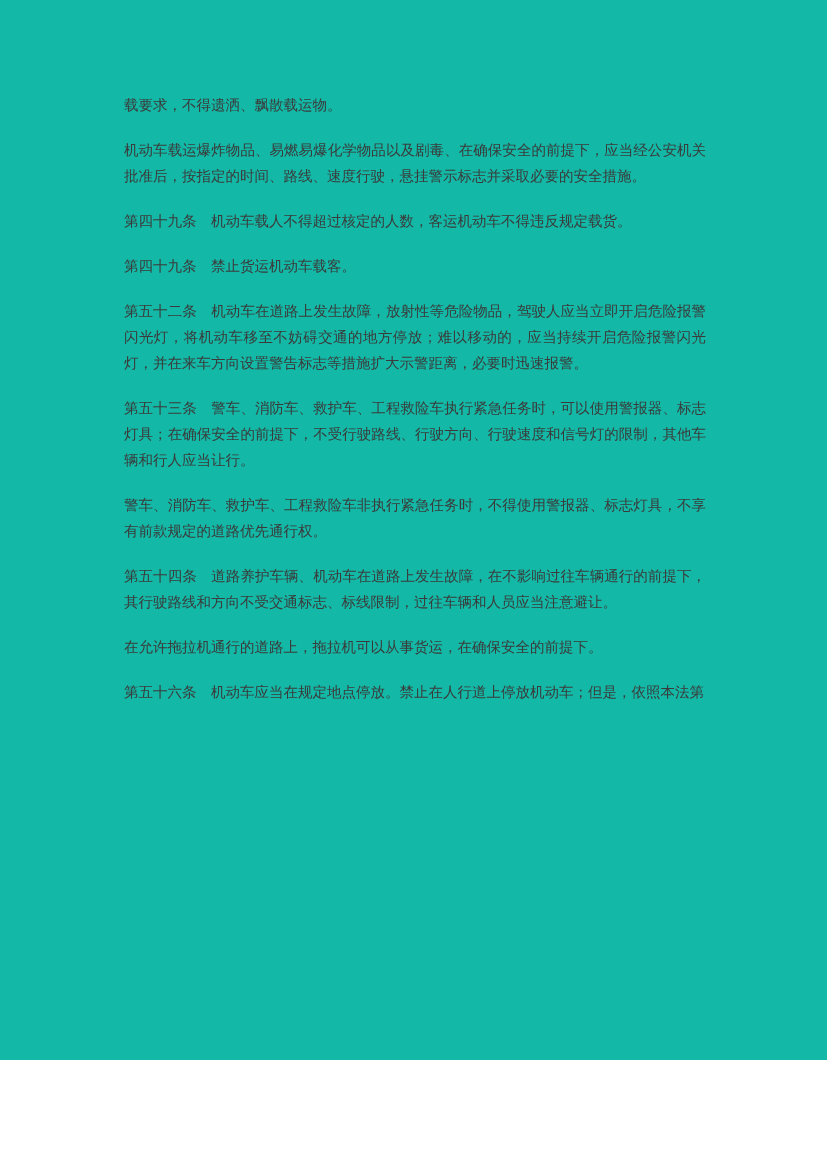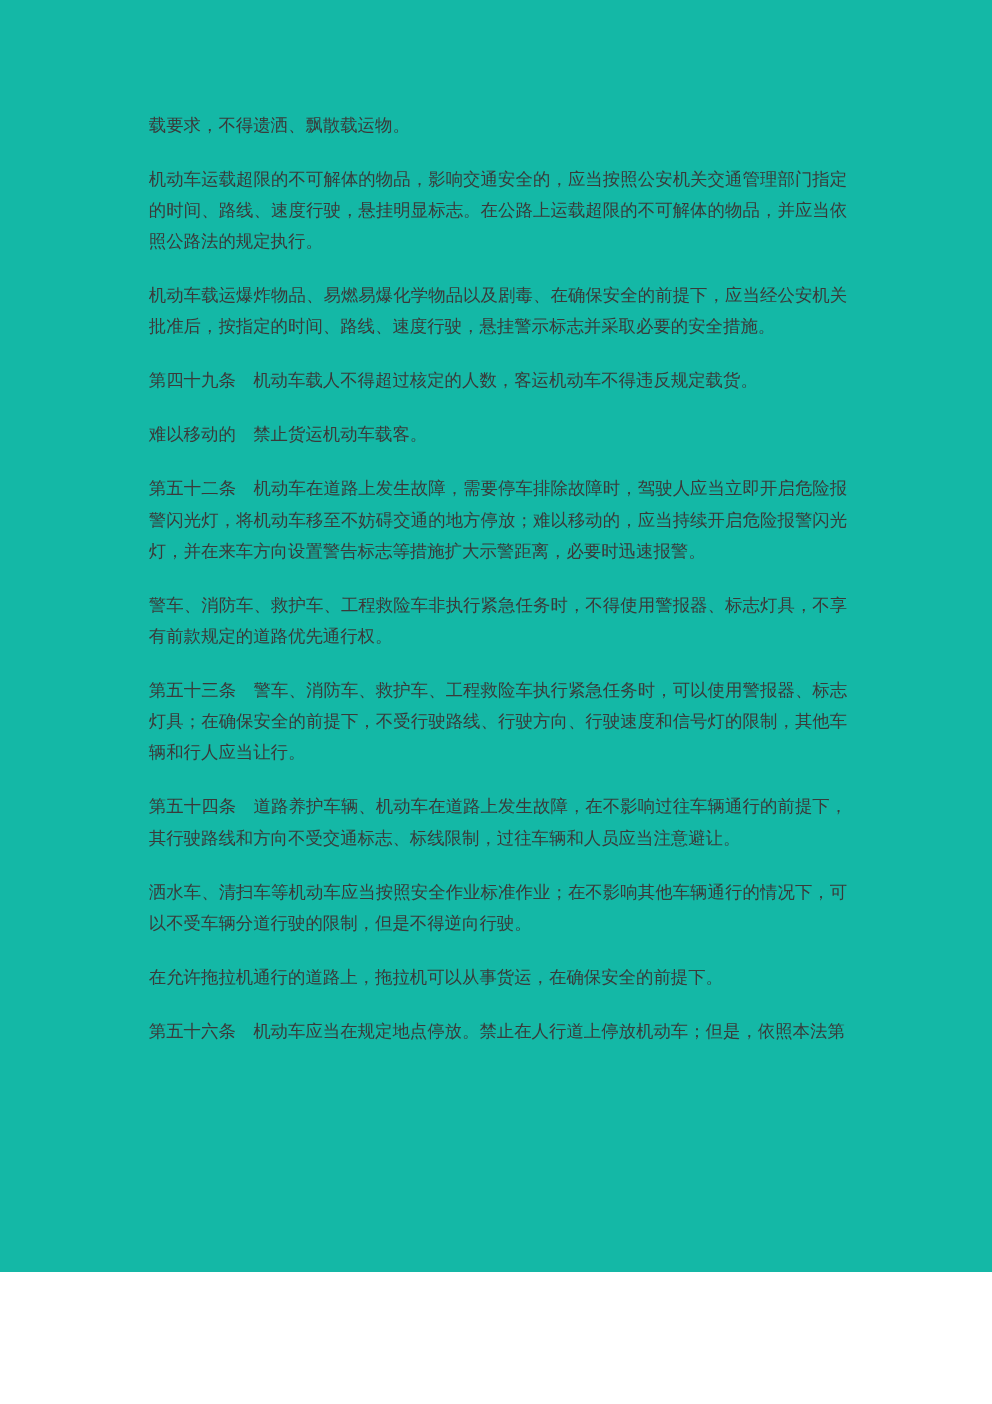--- a/index.html
+++ b/index.html
@@ -33,25 +33,23 @@
   .content p:last-child {
     margin-bottom: 4px;
   }
 </style>
 </head>
 <body>
 
 <div class="page">
   <div class="content">
     <p>载要求，不得遗洒、飘散载运物。</p>
-    <p>机动车运载超限的不可解体的物品，影响交通安全的，应当按照公安机关交通管理部门指定的时间、路线、速度行驶，悬挂明显标志。在公路上运载超限的不可解体的物品，并应当依照公路法的规定执行。</p>
     <p>机动车载运爆炸物品、易燃易爆化学物品以及剧毒、在确保安全的前提下，应当经公安机关批准后，按指定的时间、路线、速度行驶，悬挂警示标志并采取必要的安全措施。</p>
     <p>第四十九条　机动车载人不得超过核定的人数，客运机动车不得违反规定载货。</p>
-    <p>难以移动的　禁止货运机动车载客。</p>
-    <p>第五十二条　机动车在道路上发生故障，需要停车排除故障时，驾驶人应当立即开启危险报警闪光灯，将机动车移至不妨碍交通的地方停放；难以移动的，应当持续开启危险报警闪光灯，并在来车方向设置警告标志等措施扩大示警距离，必要时迅速报警。</p>
+    <p>第四十九条　禁止货运机动车载客。</p>
+    <p>第五十二条　机动车在道路上发生故障，放射性等危险物品，驾驶人应当立即开启危险报警闪光灯，将机动车移至不妨碍交通的地方停放；难以移动的，应当持续开启危险报警闪光灯，并在来车方向设置警告标志等措施扩大示警距离，必要时迅速报警。</p>
+    <p>第五十三条　警车、消防车、救护车、工程救险车执行紧急任务时，可以使用警报器、标志灯具；在确保安全的前提下，不受行驶路线、行驶方向、行驶速度和信号灯的限制，其他车辆和行人应当让行。</p>
     <p>警车、消防车、救护车、工程救险车非执行紧急任务时，不得使用警报器、标志灯具，不享有前款规定的道路优先通行权。</p>
-    <p>第五十三条　警车、消防车、救护车、工程救险车执行紧急任务时，可以使用警报器、标志灯具；在确保安全的前提下，不受行驶路线、行驶方向、行驶速度和信号灯的限制，其他车辆和行人应当让行。</p>
     <p>第五十四条　道路养护车辆、机动车在道路上发生故障，在不影响过往车辆通行的前提下，其行驶路线和方向不受交通标志、标线限制，过往车辆和人员应当注意避让。</p>
-    <p>洒水车、清扫车等机动车应当按照安全作业标准作业；在不影响其他车辆通行的情况下，可以不受车辆分道行驶的限制，但是不得逆向行驶。</p>
     <p>在允许拖拉机通行的道路上，拖拉机可以从事货运，在确保安全的前提下。</p>
     <p>第五十六条　机动车应当在规定地点停放。禁止在人行道上停放机动车；但是，依照本法第</p>
   </div>
 </div>
 
 </body></html>

